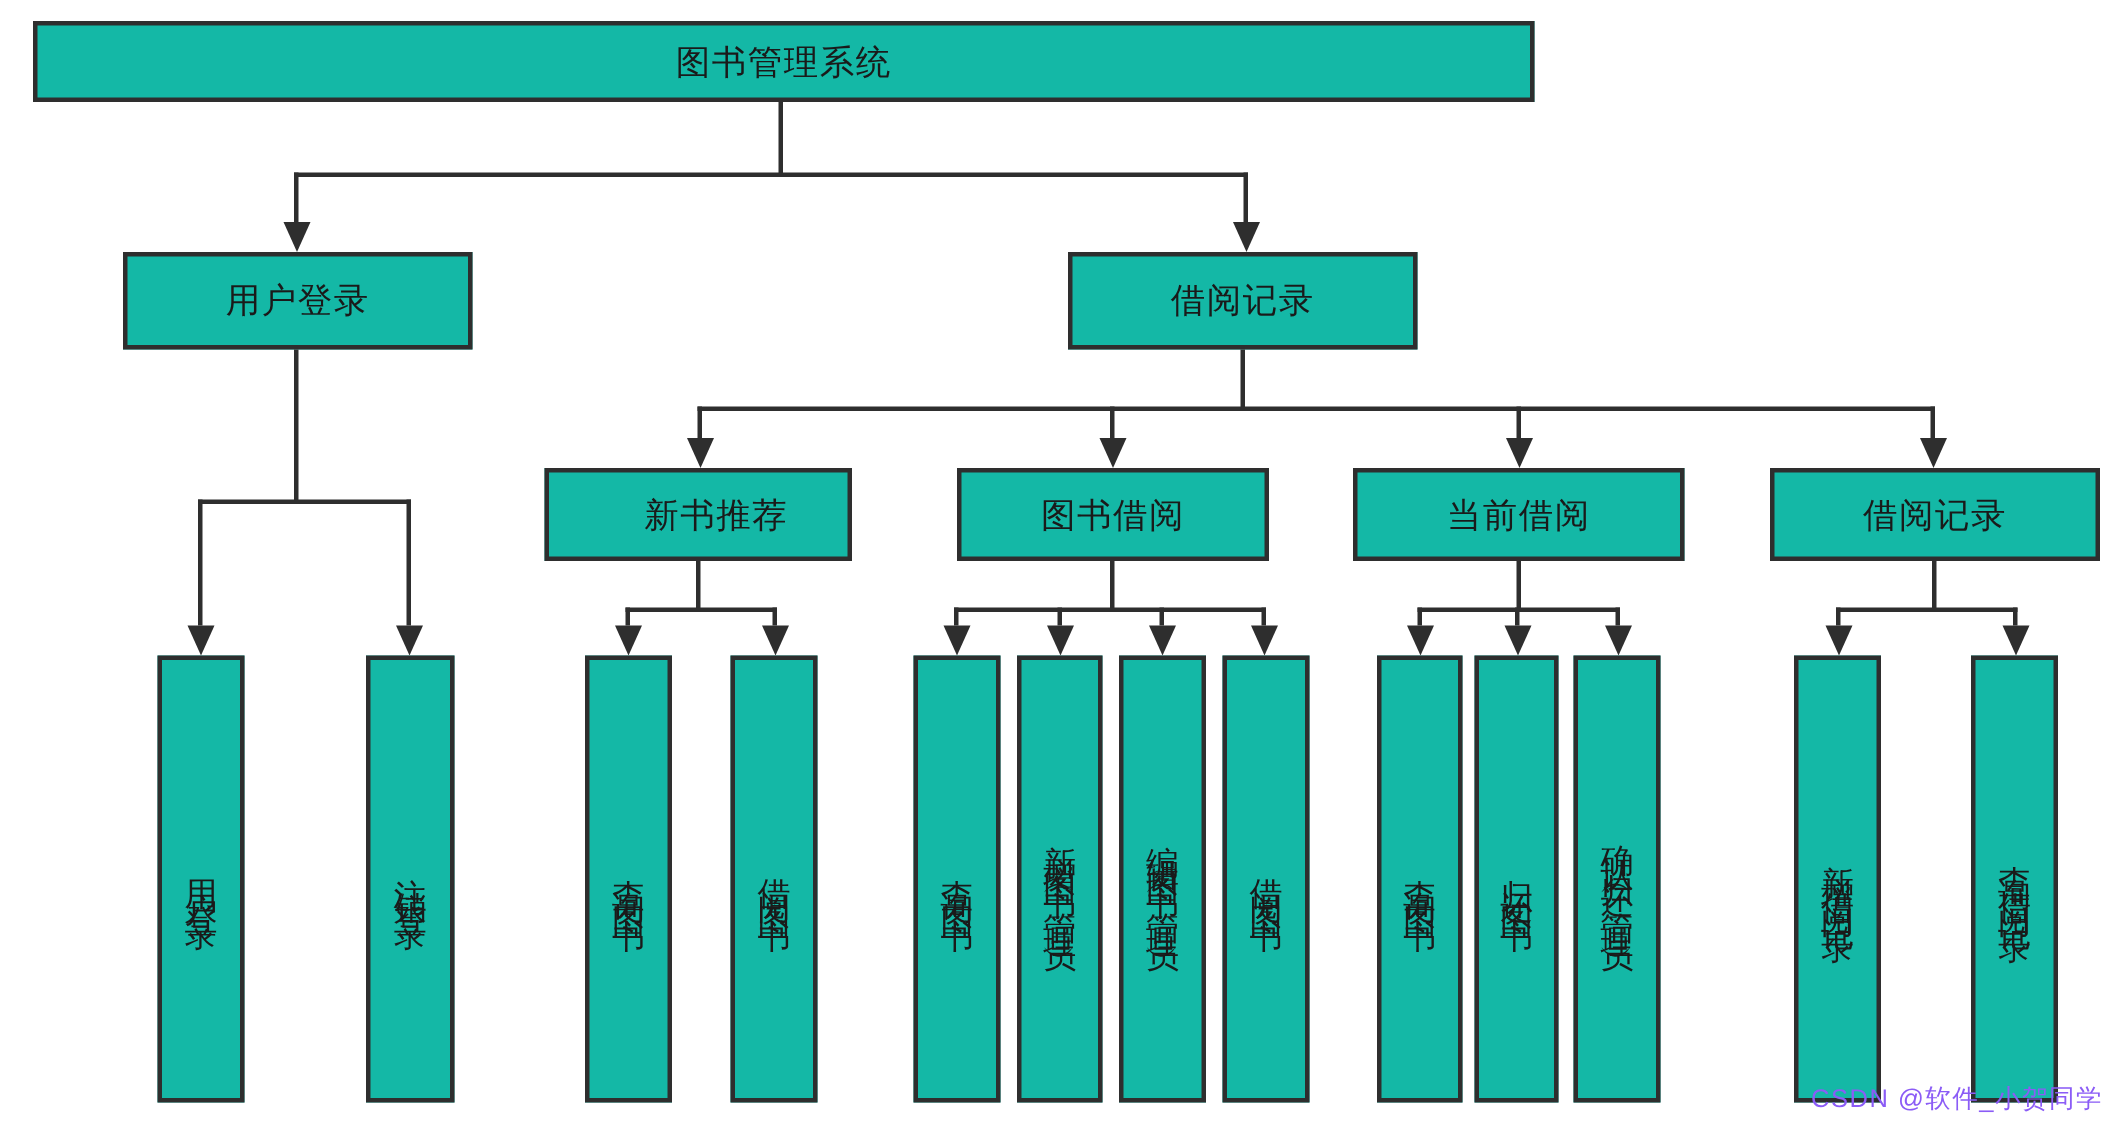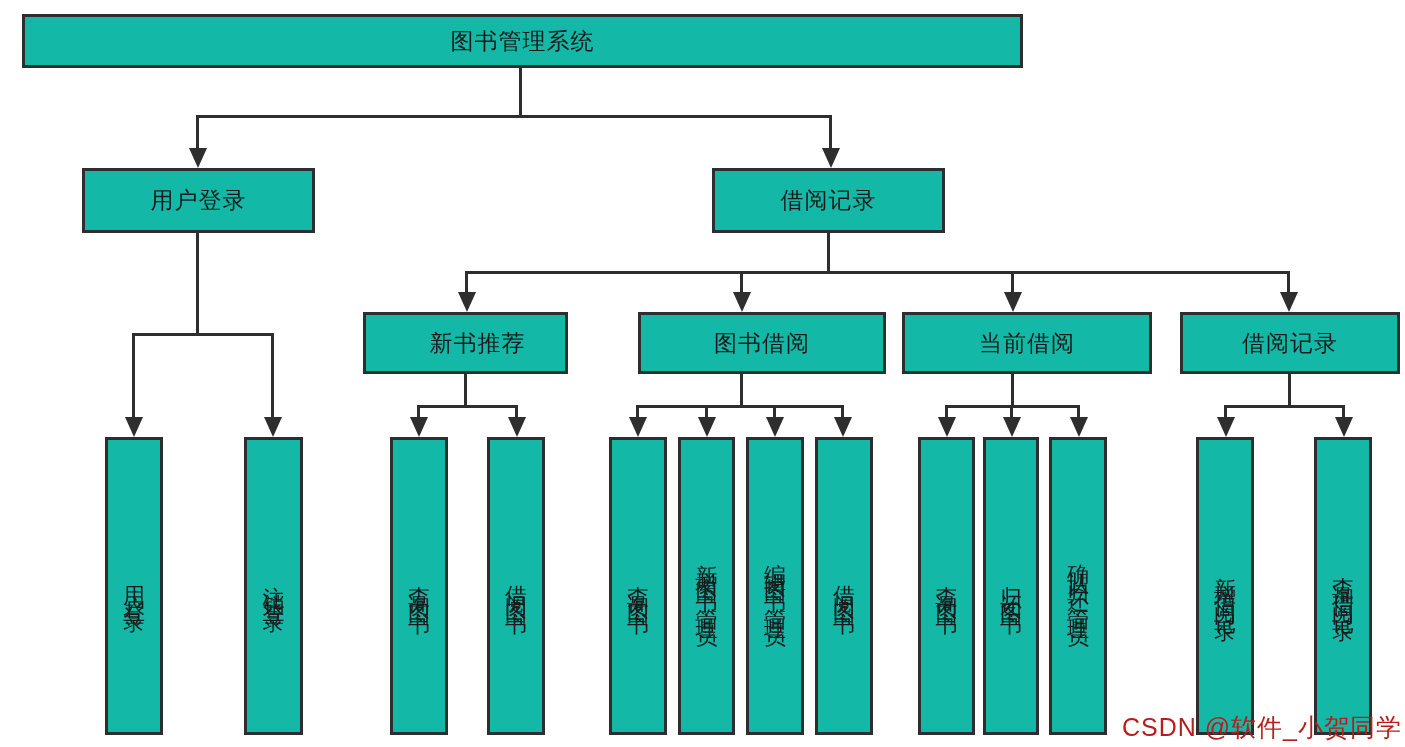--- a/index.html
+++ b/index.html
@@ -18,21 +18,21 @@
   }
   .vl{position:absolute;width:3px;background:#2e2e2e;}
   .hl{position:absolute;height:3px;background:#2e2e2e;}
   .arw{
     position:absolute;width:0;height:0;
     border-left:9px solid transparent;border-right:9px solid transparent;
     border-top:20px solid #2e2e2e;
   }
   .watermark{
     position:absolute;right:3px;bottom:3px;z-index:5;
-    font-size:25px;color:#b91c1c;letter-spacing:1px;white-space:nowrap;
+    font-size:17px;color:#8b5cf6;letter-spacing:1px;white-space:nowrap;
   }
 </style>
 </head>
 <body>
 
 <div class="stage">
 
   <div class="box" style="left:22px;top:14px;width:1001px;height:54px;">
     <span>图书管理系统</span>
   </div>
@@ -65,24 +65,24 @@
   <div class="vl" style="left:740px;top:271px;height:23px;"></div>
   <div class="arw" style="left:733px;top:292px;"></div>
   <div class="vl" style="left:1011px;top:271px;height:23px;"></div>
   <div class="arw" style="left:1004px;top:292px;"></div>
   <div class="vl" style="left:1287px;top:271px;height:23px;"></div>
   <div class="arw" style="left:1280px;top:292px;"></div>
 
   <div class="box" style="left:363px;top:312px;width:205px;height:62px;padding-left:24px;">
     <span>新书推荐</span>
   </div>
-  <div class="box" style="left:638px;top:312px;width:248px;height:62px;">
+  <div class="box" style="left:638px;top:312px;width:208px;height:62px;">
     <span>图书借阅</span>
   </div>
-  <div class="box" style="left:902px;top:312px;width:250px;height:62px;">
+  <div class="box" style="left:902px;top:312px;width:221px;height:62px;">
     <span>当前借阅</span>
   </div>
   <div class="box" style="left:1180px;top:312px;width:220px;height:62px;">
     <span>借阅记录</span>
   </div>
 
   <div class="vl" style="left:464px;top:374px;height:34px;"></div>
   <div class="hl" style="left:417px;top:405px;width:101px;"></div>
   <div class="vl" style="left:417px;top:405px;height:12px;"></div>
   <div class="arw" style="left:410px;top:417px;"></div>

